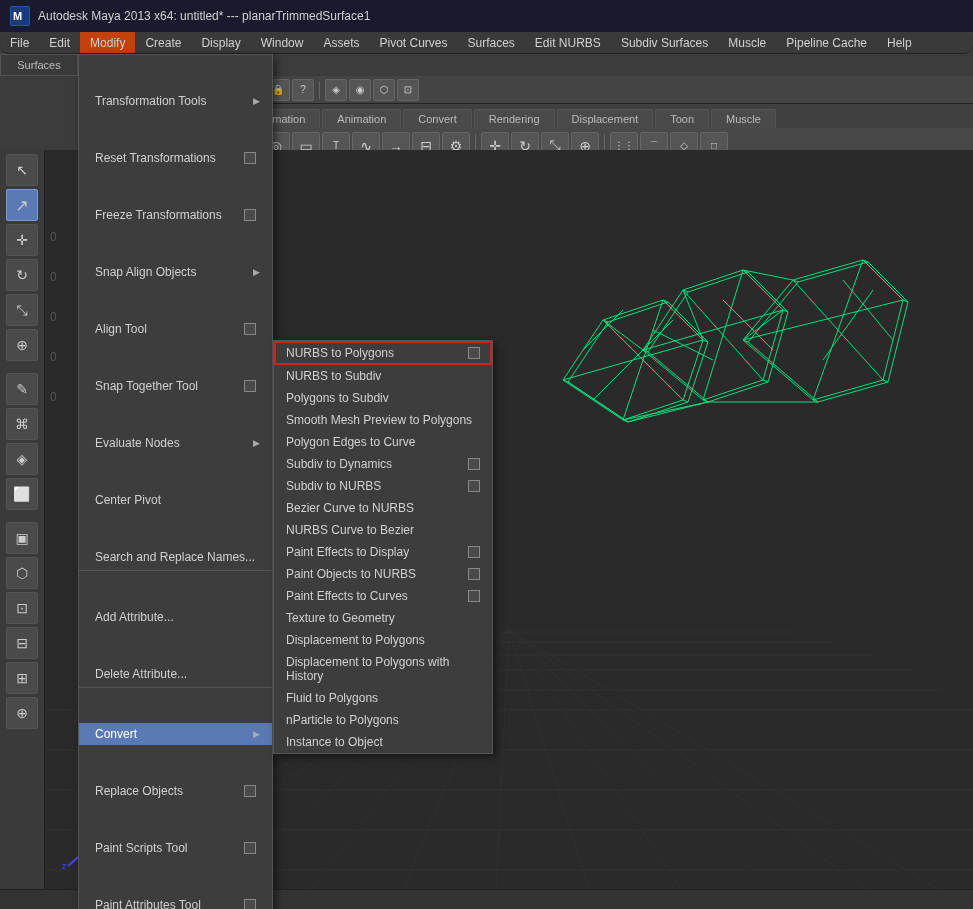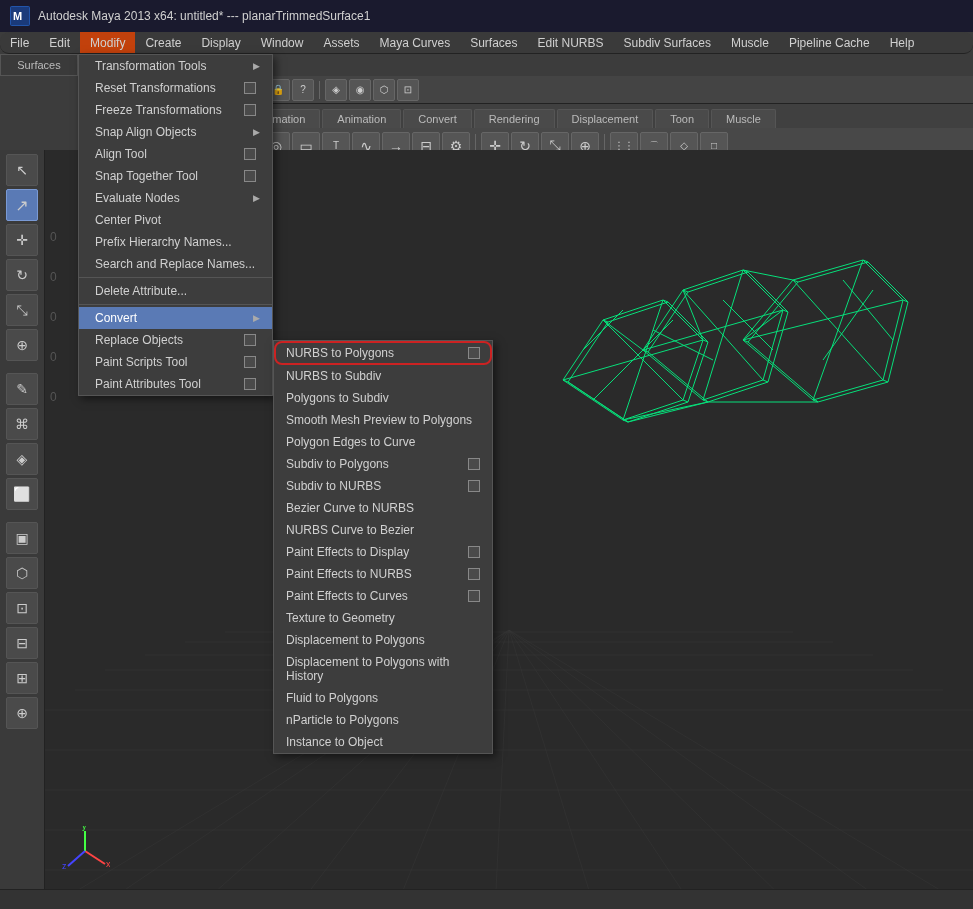--- a/index.html
+++ b/index.html
@@ -189,20 +189,21 @@
       box-shadow: 3px 3px 8px rgba(0,0,0,0.5);
     }
     .dropdown-item {
       padding: 4px 12px 4px 16px;
       cursor: pointer;
       display: flex;
       align-items: center;
       justify-content: space-between;
       font-size: 12px;
       color: #d0d0d0;
+      margin-top: 35px;
     }
     .dropdown-item.highlighted {
       background: #5a7ab5;
       color: #fff;
     }
     .dropdown-item .arrow {
       font-size: 9px;
       color: #aaa;
     }
     .dropdown-sep {
@@ -229,21 +230,20 @@
       box-shadow: 3px 3px 8px rgba(0,0,0,0.5);
     }
     .convert-item {
       padding: 4px 12px 4px 12px;
       cursor: pointer;
       display: flex;
       align-items: center;
       justify-content: space-between;
       font-size: 12px;
       color: #d0d0d0;
-      border-radius: 8px;
     }
     .convert-item .opt-box {
       width: 12px; height: 12px;
       border: 1px solid #888;
       background: #4a4a4a;
       flex-shrink: 0;
     }
 
     
     #surfaces-label {
@@ -299,21 +299,21 @@
 </div>
 
 <div id="menu-bar">
   <div class="menu-item">File</div>
   <div class="menu-item">Edit</div>
   <div class="menu-item active">Modify</div>
   <div class="menu-item">Create</div>
   <div class="menu-item">Display</div>
   <div class="menu-item">Window</div>
   <div class="menu-item">Assets</div>
-  <div class="menu-item">Maya Curves</div>
+  <div class="menu-item">Pivot Curves</div>
   <div class="menu-item">Surfaces</div>
   <div class="menu-item">Edit NURBS</div>
   <div class="menu-item">Subdiv Surfaces</div>
   <div class="menu-item">Muscle</div>
   <div class="menu-item">Pipeline Cache</div>
   <div class="menu-item">Help</div>
 </div>
 
 <div id="surfaces-label">Surfaces</div>
 
@@ -556,26 +556,26 @@
     <span class="option-box"></span>
   </div>
   <div class="dropdown-item">
     <span>Evaluate Nodes</span>
     <span class="arrow">▶</span>
   </div>
   <div class="dropdown-item">
     <span>Center Pivot</span>
   </div>
   <div class="dropdown-item">
-    <span>Prefix Hierarchy Names...</span>
-  </div>
-  <div class="dropdown-item">
     <span>Search and Replace Names...</span>
   </div>
   <div class="dropdown-sep"></div>
+  <div class="dropdown-item">
+    <span>Add Attribute...</span>
+  </div>
   <div class="dropdown-item">
     <span>Delete Attribute...</span>
   </div>
   <div class="dropdown-sep"></div>
 
   <div class="dropdown-item highlighted">
     <span>Convert</span>
     <span class="arrow">▶</span>
   </div>
   <div class="dropdown-item">
@@ -604,39 +604,39 @@
   <div class="convert-item">
     <span>Polygons to Subdiv</span>
   </div>
   <div class="convert-item">
     <span>Smooth Mesh Preview to Polygons</span>
   </div>
   <div class="convert-item">
     <span>Polygon Edges to Curve</span>
   </div>
   <div class="convert-item">
-    <span>Subdiv to Polygons</span>
+    <span>Subdiv to Dynamics</span>
     <div class="opt-box"></div>
   </div>
   <div class="convert-item">
     <span>Subdiv to NURBS</span>
     <div class="opt-box"></div>
   </div>
   <div class="convert-item">
     <span>Bezier Curve to NURBS</span>
   </div>
   <div class="convert-item">
     <span>NURBS Curve to Bezier</span>
   </div>
   <div class="convert-item">
     <span>Paint Effects to Display</span>
     <div class="opt-box"></div>
   </div>
   <div class="convert-item">
-    <span>Paint Effects to NURBS</span>
+    <span>Paint Objects to NURBS</span>
     <div class="opt-box"></div>
   </div>
   <div class="convert-item">
     <span>Paint Effects to Curves</span>
     <div class="opt-box"></div>
   </div>
   <div class="convert-item">
     <span>Texture to Geometry</span>
   </div>
   <div class="convert-item">

